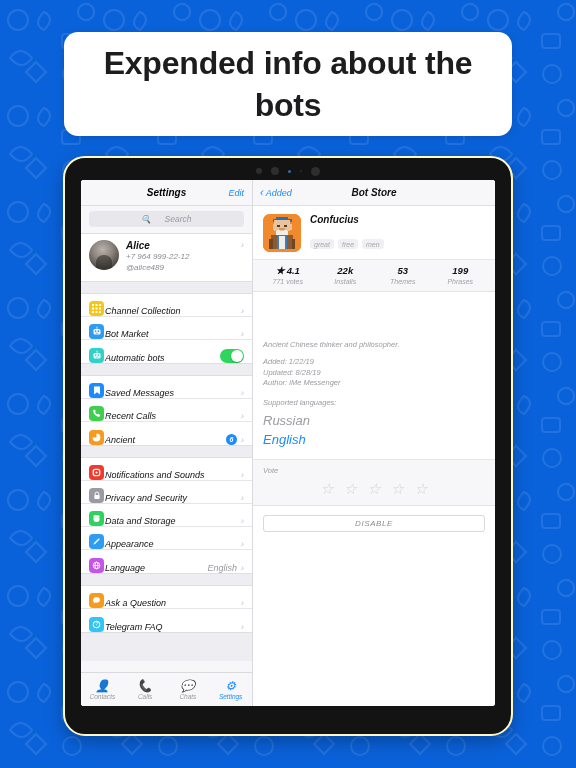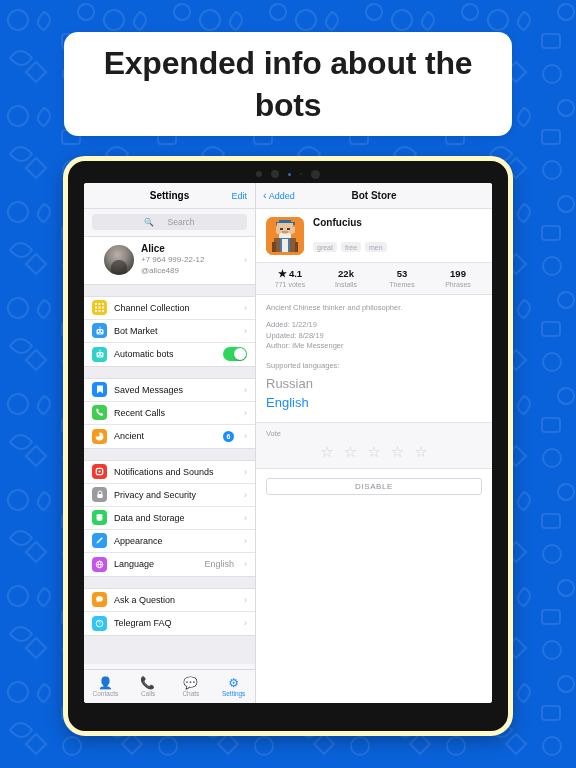--- a/index.html
+++ b/index.html
@@ -38,23 +38,24 @@
     padding: 0 16px;
   }
 
   
   #tablet {
     position: absolute;
     left: 63px; top: 156px;
     width: 450px; height: 580px;
     background: #131313;
     border-radius: 22px;
-    border: 5px solid #fef9c3;
+    border: 2px solid #fef9c3;
     box-shadow: 0 6px 18px rgba(0,0,0,.28);
     padding: 22px 16px 28px 16px;
+    font-style: italic;
   }
   #bezel-dots {
     position: absolute;
     left: 0; right: 0; top: 8px;
     height: 10px;
     display: flex; align-items: center; justify-content: center; gap: 9px;
   }
   .dot { border-radius: 50%; background: #2e2e2e; }
   .dot.d1 { width: 6px; height: 6px; }
   .dot.d2 { width: 8px; height: 8px; }
@@ -101,22 +102,22 @@
   #search-icon-glyph { font-size: 8px; color: #9a9aa0; }
   #search-placeholder { font-size: 8.5px; color: #9a9aa0; margin-left: 10px; }
 
   #sidebar-scroll { flex: 1; overflow: hidden; }
 
   .grp { background: #ffffff; border-top: 1px solid #dedee3; border-bottom: 1px solid #dedee3; }
   .gap { height: 11px; background: #eeeef2; }
 
   
   #profile-row {
-    display: flex; align-items: center; gap: 7px;
-    padding: 6px 8px 7px 20px;
+    display: flex; gap: 7px;
+    padding: 6px 8px 7px 8px;
     background: #fff;
   }
   #avatar {
     width: 30px; height: 30px; border-radius: 50%;
     background: radial-gradient(circle at 45% 32%, #b9b2ad 0%, #8d857f 38%, #4a4641 75%, #2b2926 100%);
     flex: none;
     position: relative;
     overflow: hidden;
   }
   #avatar::after {
@@ -128,21 +129,21 @@
   }
   #profile-text { flex: 1; min-width: 0; }
   #profile-name { font-size: 10px; font-weight: bold; color: #111; line-height: 1.2; }
   #profile-phone { font-size: 8px; color: #8b8b92; line-height: 1.35; }
   #profile-username { font-size: 8px; color: #8b8b92; line-height: 1.35; }
 
   .chev { font-size: 9px; color: #c3c3c9; flex: none; }
 
   
   .row {
-    display: flex; align-items: center; gap: 7px;
+    display: flex; align-items: flex-end; gap: 1px;
     padding: 0 8px;
     height: 23px;
     background: #fff;
     border-bottom: 1px solid #e6e6ea;
   }
   .row:last-child { border-bottom: none; }
   .row-label { flex: 1; font-size: 9px; color: #111; }
   .row-value { font-size: 9px; color: #98989f; margin-right: 3px; }
 
   .ico {
@@ -239,20 +240,21 @@
     font-size: 9.5px; font-weight: bold; color: #111;
     display: flex; align-items: center; justify-content: center; gap: 2px;
   }
   .stat-star { font-size: 10px; color: #111; }
   .stat-sub { font-size: 7px; color: #a0a0a7; margin-top: 2px; }
 
   #about {
     padding: 8px 10px 9px 10px;
     background: #fff;
     border-bottom: 1px solid #e6e6ea;
+    margin-top: 40px;
   }
   #bot-desc { font-size: 7.5px; color: #9b9ba2; }
   #meta-block { margin-top: 8px; }
   .meta-line { font-size: 7.5px; color: #9b9ba2; line-height: 1.42; }
   #lang-block { margin-top: 9px; }
   #lang-title { font-size: 7.5px; color: #9b9ba2; margin-bottom: 4px; }
   .lang-item { font-size: 13px; color: #9b9ba2; line-height: 1.5; }
   .lang-item.selected { color: #1a8cff; }
 
   #vote-section {

